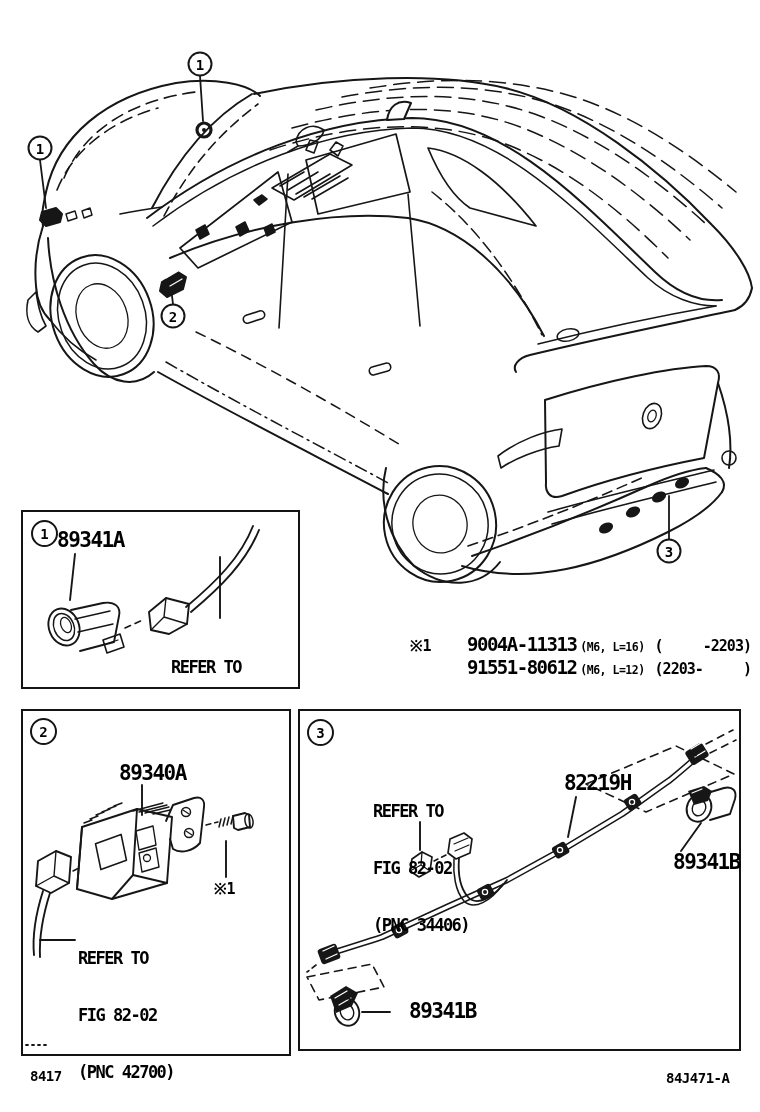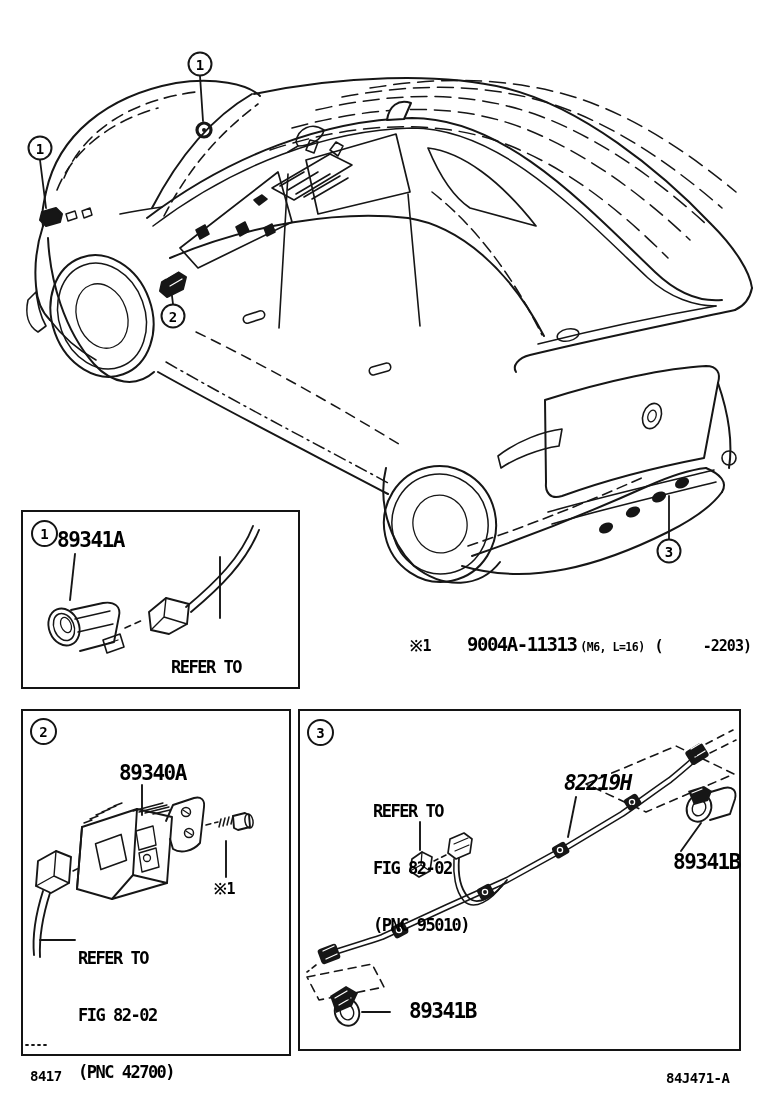--- a/index.html
+++ b/index.html
@@ -180,20 +180,26 @@
     </g>
   </svg>
 
   <div class="note">
     <div class="note-row">
       <span class="note-marker">※1</span>
       <span class="note-part">9004A-11313</span>
       <span class="note-spec">(M6, L=16)</span>
       <span class="note-range">(     -2203)</span>
     </div>
+    <div class="note-row">
+      <span class="note-marker"></span>
+      <span class="note-part">91551-80612</span>
+      <span class="note-spec">(M6, L=12)</span>
+      <span class="note-range">(2203-     )</span>
+    </div>
   </div>
 
   <div class="pbox" id="box1" style="left:21px;top:510px;width:279px;height:179px;">
     <svg width="274" height="174" viewBox="0 0 274 174">
       <g stroke="#161616" fill="none" stroke-width="1.9" stroke-linecap="round" stroke-linejoin="round">
         <path d="M 52,42 L 47,88"></path>
         <g>
           <ellipse cx="41" cy="115" rx="15" ry="19" transform="rotate(-22 41 115)"></ellipse>
           <ellipse cx="41" cy="115" rx="10" ry="14" transform="rotate(-22 41 115)" stroke-width="1.5"></ellipse>
           <ellipse cx="43" cy="113" rx="5" ry="8" transform="rotate(-22 43 113)" stroke-width="1.3"></ellipse>
@@ -355,23 +361,23 @@
           <path d="M 62,301 L 90,301"></path>
         </g>
       </g>
     </svg>
     <div class="badge" style="left:7px;top:8px;">
       <span>3</span>
     </div>
     <div class="refer" style="left:73px;top:53px;">
       <div>REFER TO</div>
       <div>FIG 82-02</div>
-      <div>(PNC 95010)</div>
-    </div>
-    <div class="plabel" style="left:248px;top:60px;font-style:italic;">82219H</div>
+      <div>(PNC 34406)</div>
+    </div>
+    <div class="plabel" style="left:248px;top:60px;">82219H</div>
     <div class="plabel" style="left:357px;top:139px;">89341B</div>
     <div class="plabel" style="left:93px;top:288px;">89341B</div>
   </div>
 
   <div class="footer-code" style="left:30px;top:1068px;">8417</div>
   <div class="footer-code" style="left:666px;top:1070px;">84J471-A</div>
 
 </div>
 
 </body></html>

